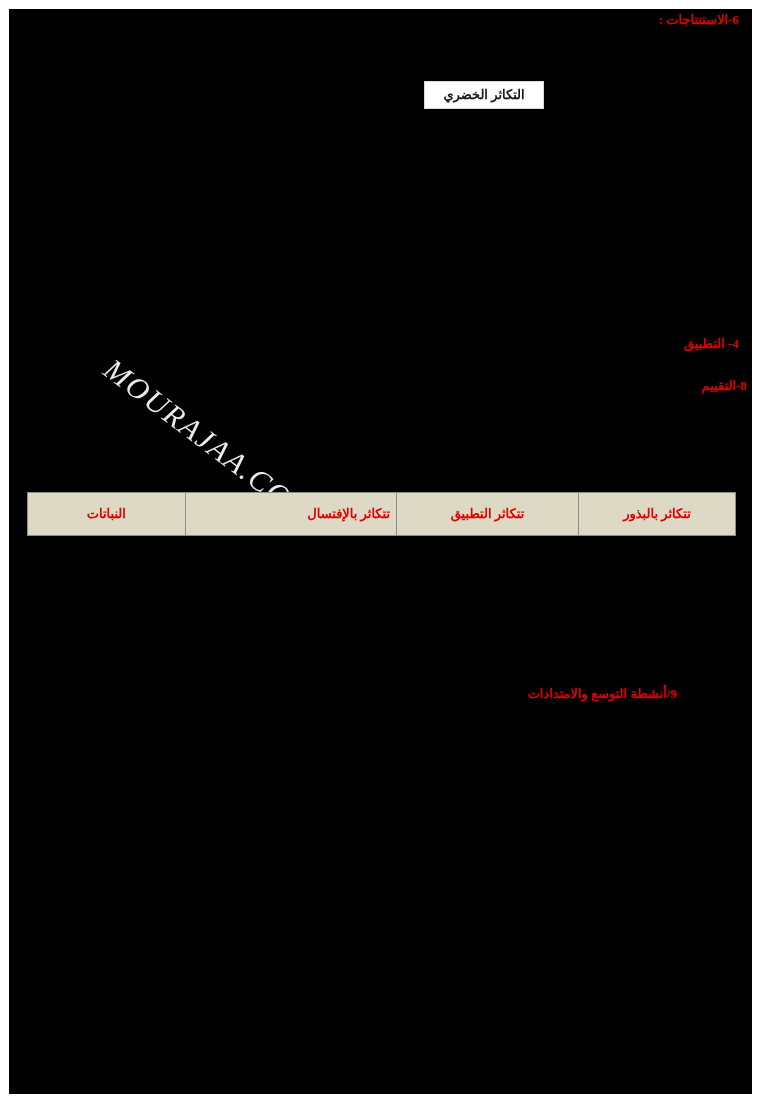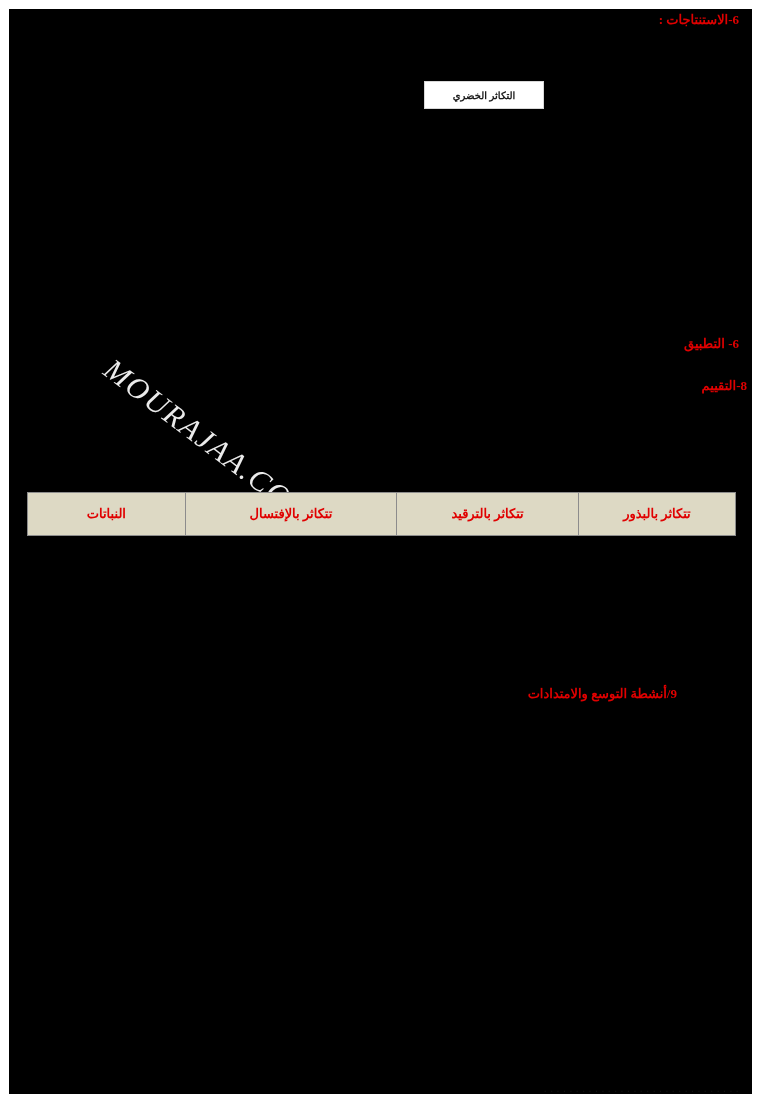--- a/index.html
+++ b/index.html
@@ -44,21 +44,21 @@
 
   .white-chip {
     position: absolute;
     top: 81px;
     left: 424px;
     width: 118px;
     height: 26px;
     background: #ffffff;
     border: 1px solid #d8d8d8;
     color: #1a1a1a;
-    font-size: 10px;
+    font-size: 13px;
     font-weight: bold;
     display: flex;
     align-items: center;
     justify-content: center;
     z-index: 8;
   }
 
   
   .watermark {
     position: absolute;
@@ -100,21 +100,21 @@
     color: #e00000;
     font-size: 13px;
     font-weight: bold;
     text-align: center;
     vertical-align: middle;
     background: #ddd9c4;
     padding: 0 6px;
     white-space: nowrap;
   }
   table.plants td.c-plants  { width: 168px; margin-left: 14px; }
-  table.plants td.c-cut     { width: 224px; }
+  table.plants td.c-cut     { width: 224px; text-align: right; }
   table.plants td.c-layer   { width: 190px; }
   table.plants td.c-seed    { width: 161px; text-align: center; }
 
   
   .bottom-dots {
     position: absolute;
     bottom: 8px;
     right: 20px;
     font-size: 9px;
     letter-spacing: 1px;
@@ -130,33 +130,33 @@
 
   <div class="margin-strip margin-top"></div>
   <div class="margin-strip margin-bottom"></div>
   <div class="margin-strip margin-left"></div>
   <div class="margin-strip margin-right"></div>
 
   <div class="heading-red rtl" id="h-conclusions">6-الاستنتاجات :</div>
 
   <div class="white-chip rtl">التكاثر الخضري</div>
 
-  <div class="heading-red rtl" id="h-application">6- التطبيق</div>
+  <div class="heading-red rtl" id="h-application">4- التطبيق</div>
 
   <div class="heading-red rtl" id="h-evaluation">8-التقييم</div>
 
   <div class="watermark">
     <span>MOURAJAA.COM</span>
   </div>
 
   <table class="plants">
     <tbody>
       <tr>
         <td class="c-seed rtl">تتكاثر بالبذور</td>
-        <td class="c-layer rtl">تتكاثر بالترقيد</td>
+        <td class="c-layer rtl">تتكاثر التطبيق</td>
         <td class="c-cut rtl">تتكاثر بالإفتسال</td>
         <td class="c-plants rtl">النباتات</td>
       </tr>
     </tbody>
   </table>
 
   <div class="heading-red rtl" id="h-activities">9/أنشطة التوسع والامتدادات</div>
 
   <div class="bottom-dots">...............................</div>
 

